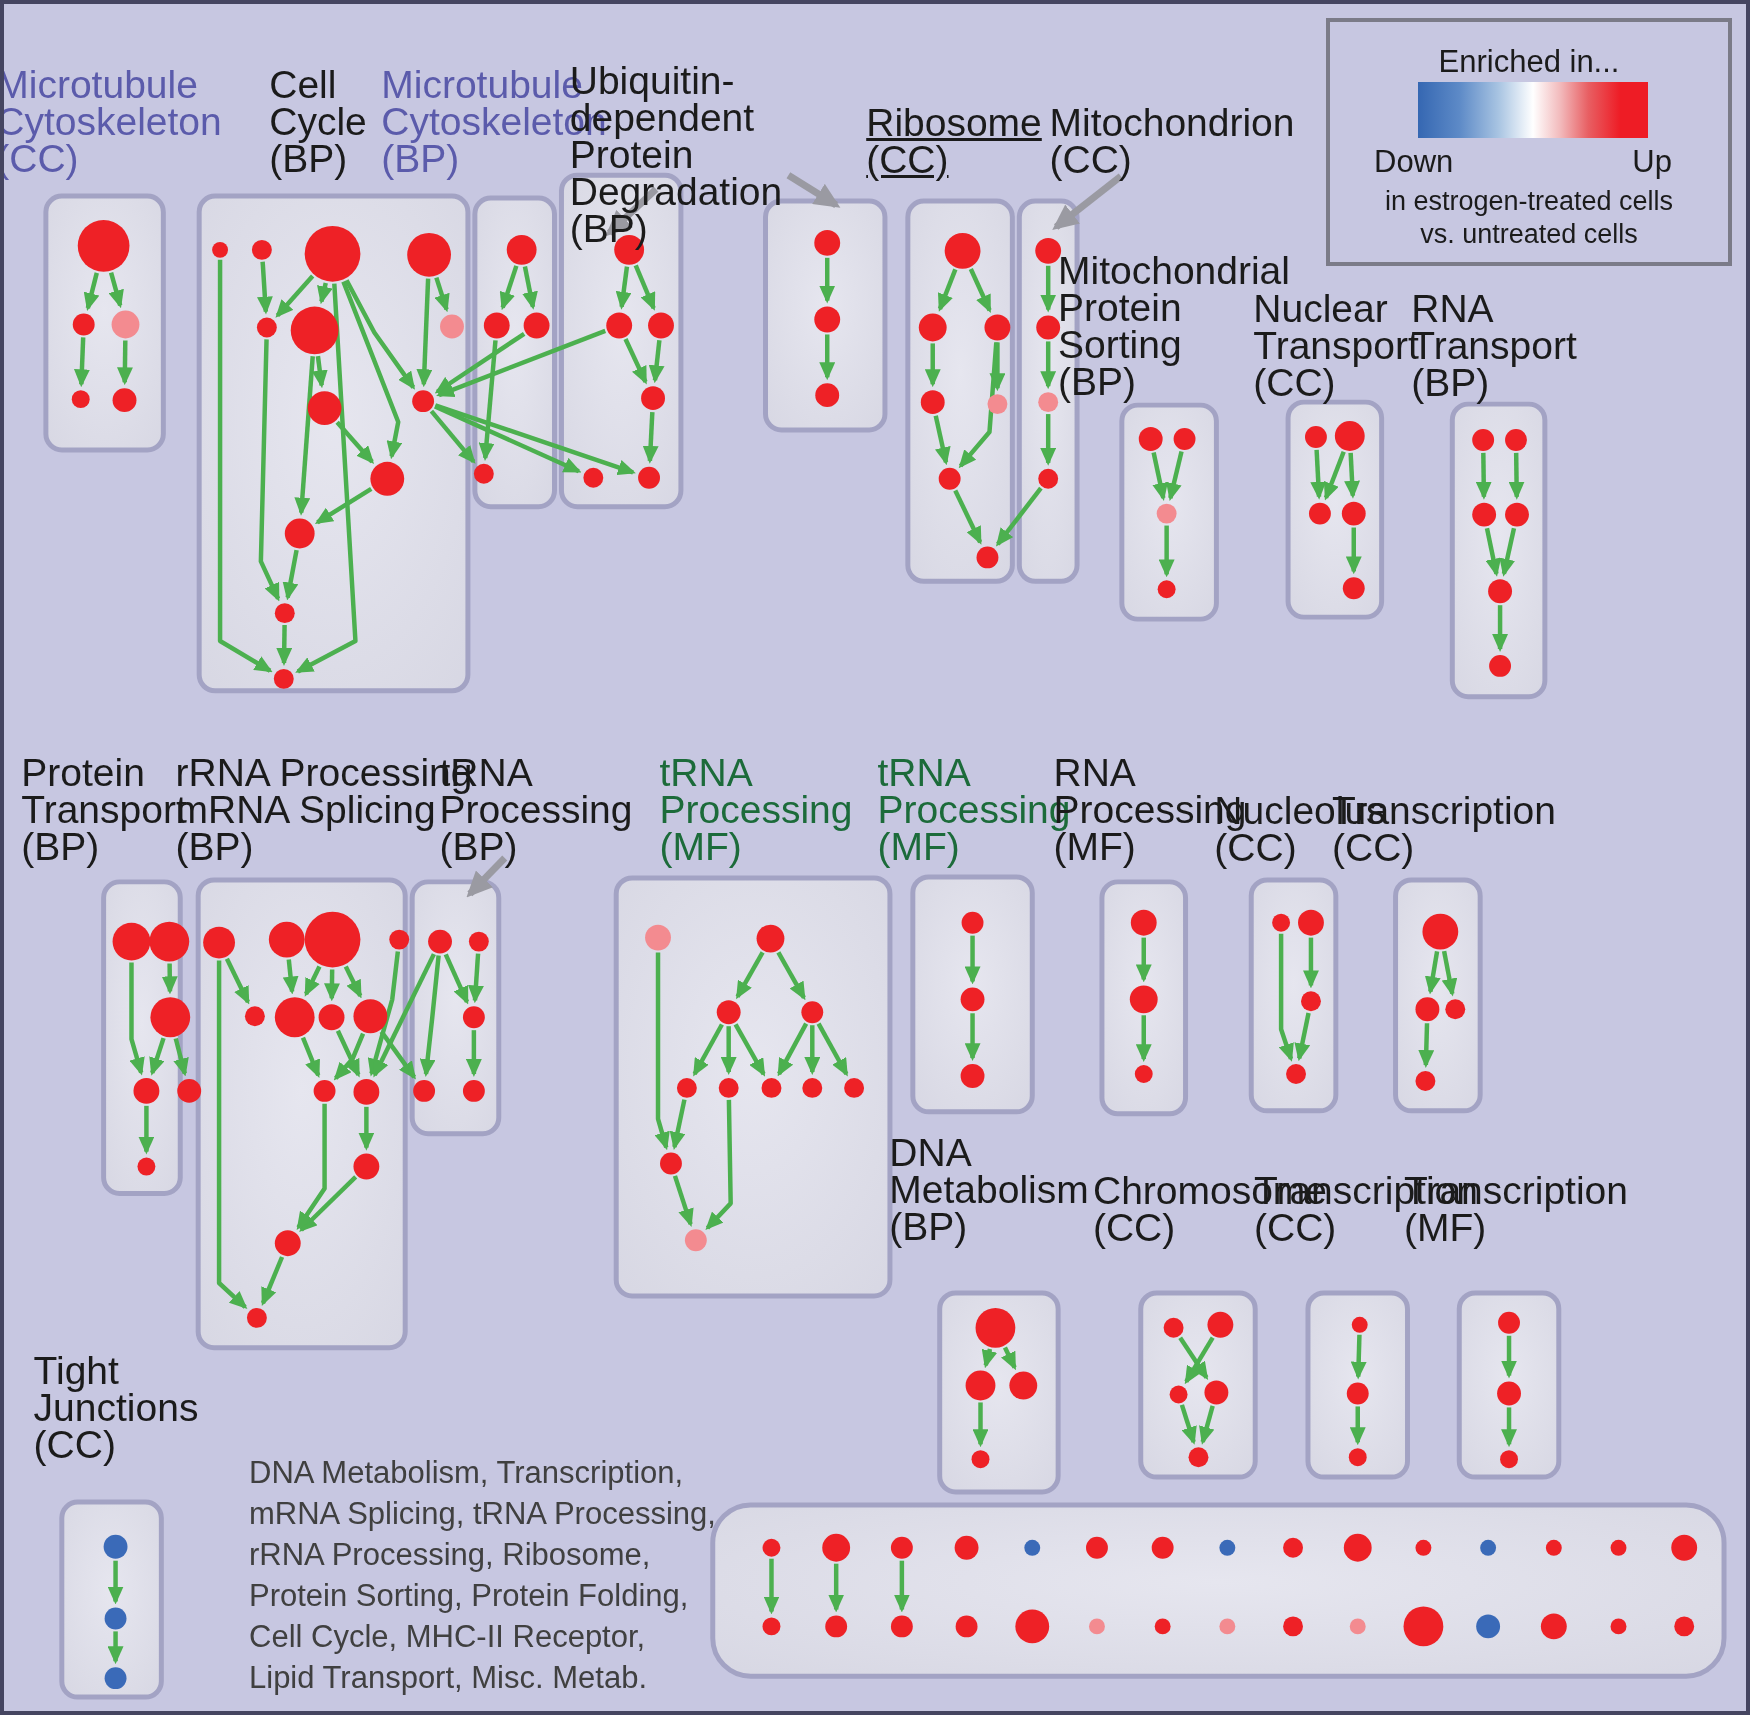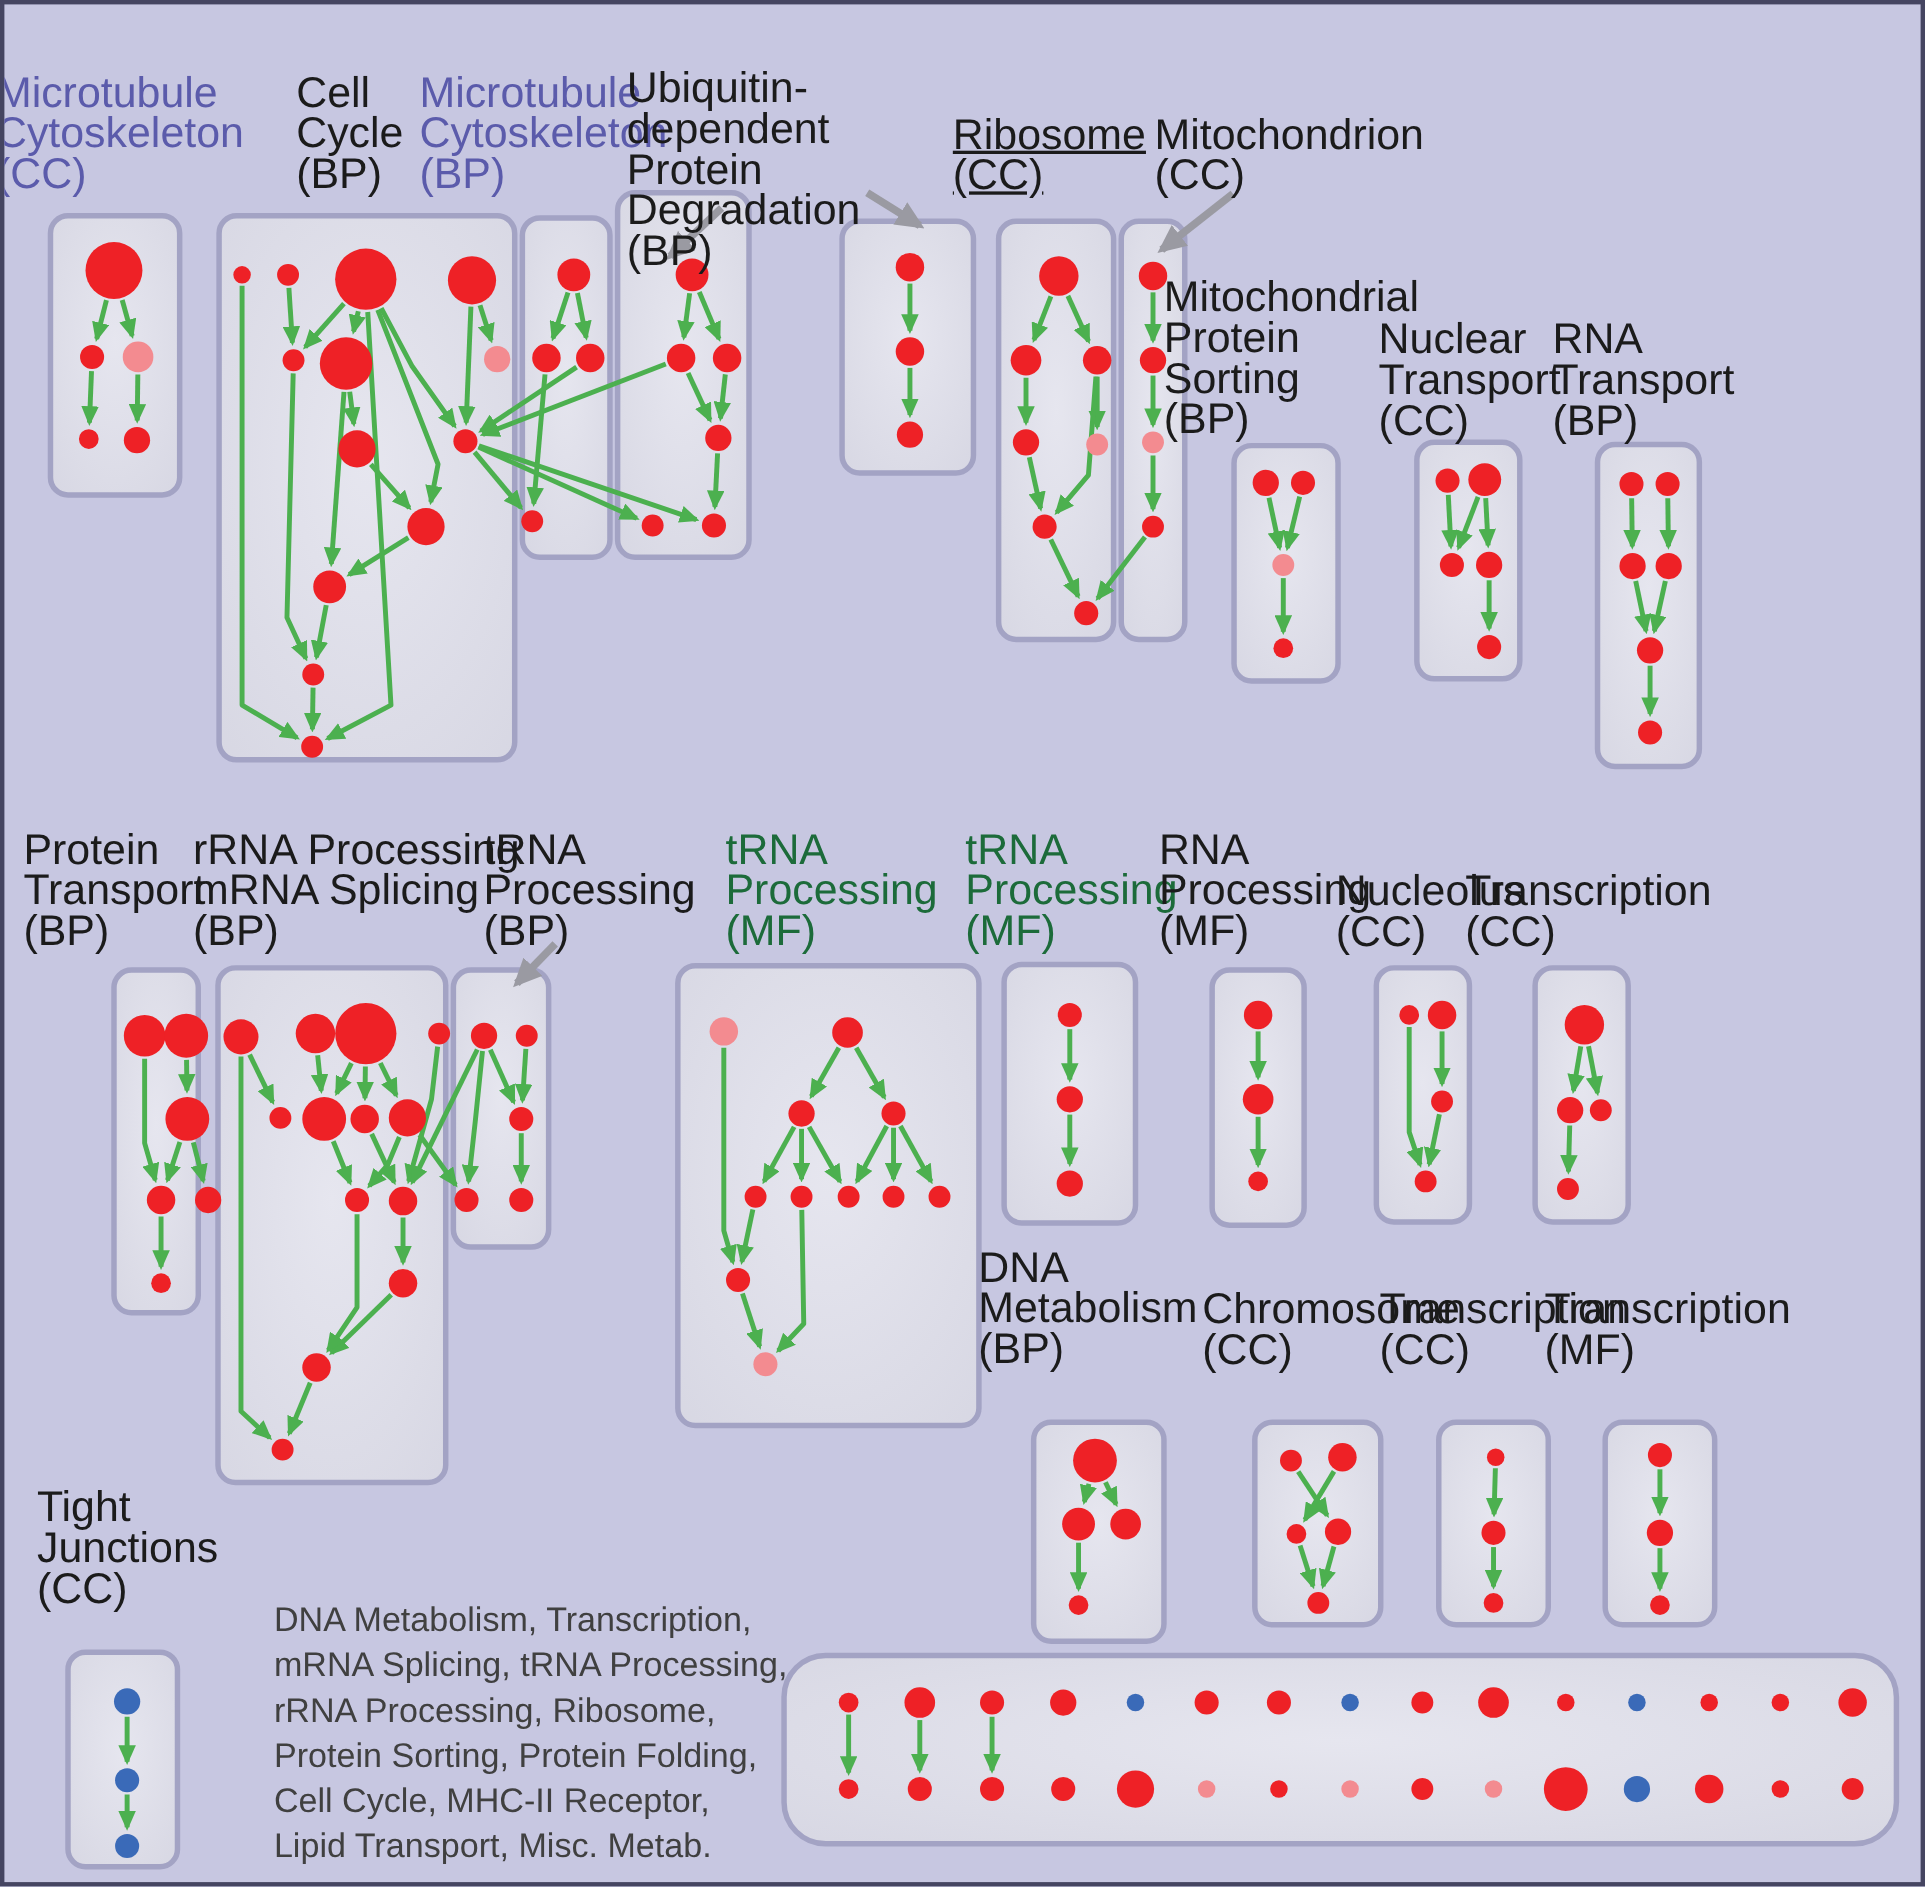--- a/index.html
+++ b/index.html
@@ -430,20 +430,28 @@
 (CC)</div>
       <div class="clabel" style="left: 1362px; top: 1168px; color: rgb(27, 27, 27);">Transcription
 (CC)</div>
       <div class="clabel" style="left: 1512px; top: 1168px; color: rgb(27, 27, 27);">Transcription
 (MF)</div>
       <div class="clabel" style="left: 112px; top: 1348px; color: rgb(27, 27, 27);">Tight
 Junctions
 (CC)</div>
     </div>
 
+  <div id="legend">
+    <div id="legend-title">Enriched in...</div>
+    <div id="legend-gradient" style="background: linear-gradient(90deg, rgb(53, 103, 178) 0%, rgb(93, 138, 199) 18%, rgb(168, 196, 226) 35%, rgb(255, 255, 255) 50%, rgb(242, 185, 187) 62%, rgb(232, 95, 99) 74%, rgb(238, 28, 37) 88%, rgb(238, 28, 37) 100%);"></div>
+    <div id="legend-down">Down</div>
+    <div id="legend-up">Up</div>
+    <div id="legend-sub1">in estrogen-treated cells</div>
+    <div id="legend-sub2">vs. untreated cells</div>
+  </div>
 
   <div id="misc-text">DNA Metabolism, Transcription,
 mRNA Splicing, tRNA Processing,
 rRNA Processing, Ribosome,
 Protein Sorting, Protein Folding,
 Cell Cycle, MHC-II Receptor,
 Lipid Transport, Misc. Metab.</div>
 </div>
 
 </body></html>

